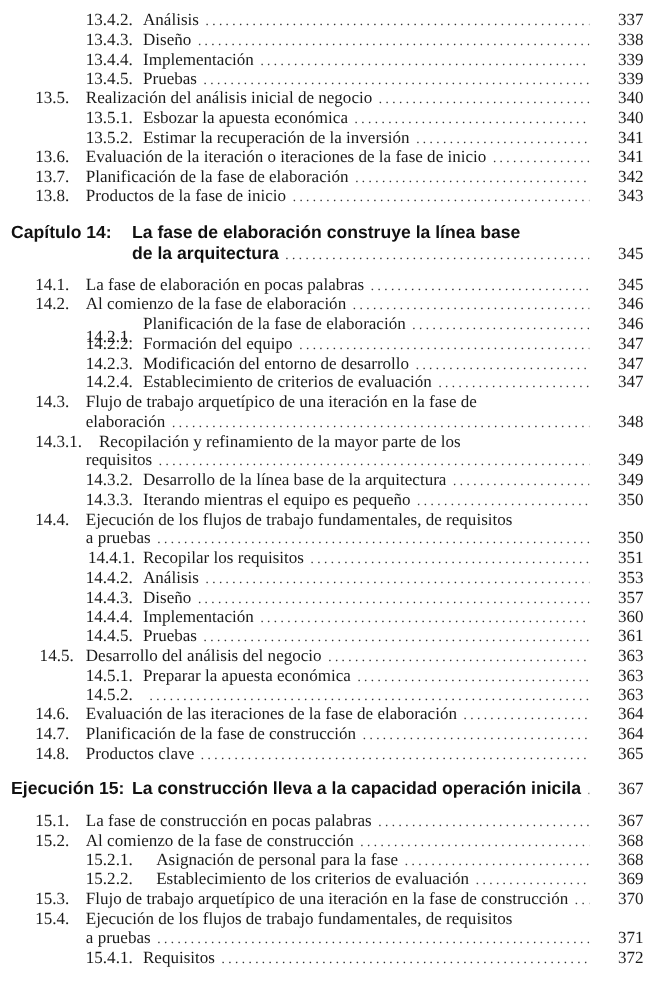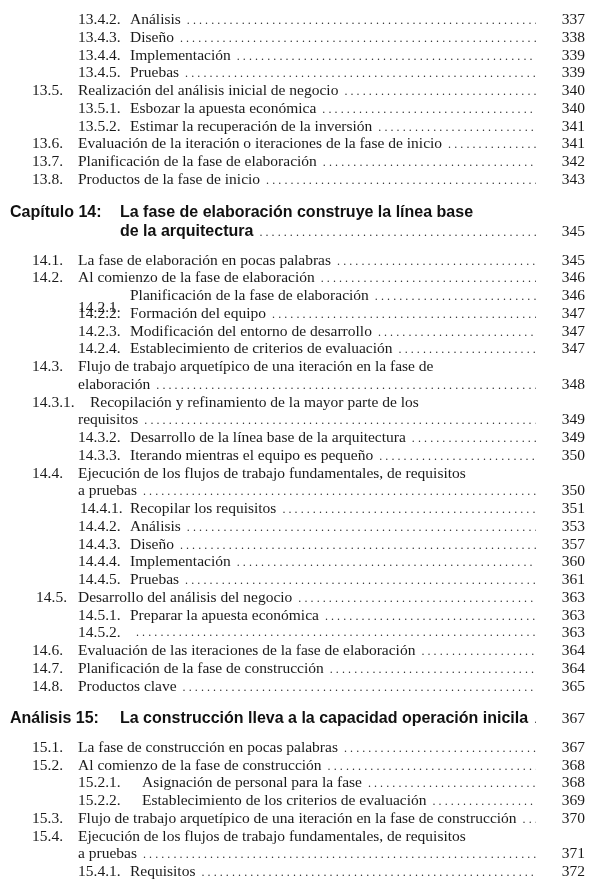--- a/index.html
+++ b/index.html
@@ -312,21 +312,21 @@
     </div>
     <div class="row" style="top: 676.5px;">
       <span class="num" style="left: 32px;">14.8.</span>
       <div class="title-wrap" style="left: 78px; width: 458px;">
         <span class="title">Productos clave</span>
         <span class="leader">........................................................................................................................</span>
       </div>
       <span class="page-no">365</span>
     </div>
     <div class="row chapter" style="top: 709.25px;">
-      <span class="num" style="left: 10px;">Análisis 15:</span>
+      <span class="num" style="left: 10px;">Ejecución 15:</span>
       <div class="title-wrap" style="left: 120px; width: 416px;">
         <span class="title">La construcción lleva a la capacidad operación inicila</span>
         <span class="leader">........................................................................................................................</span>
       </div>
       <span class="page-no">367</span>
     </div>
     <div class="row" style="top: 737.75px; font-family: Liberation Serif, serif;">
       <span class="num" style="left: 32px;">15.1.</span>
       <div class="title-wrap" style="left: 78px; width: 458px;">
         <span class="title">La fase de construcción en pocas palabras</span>

